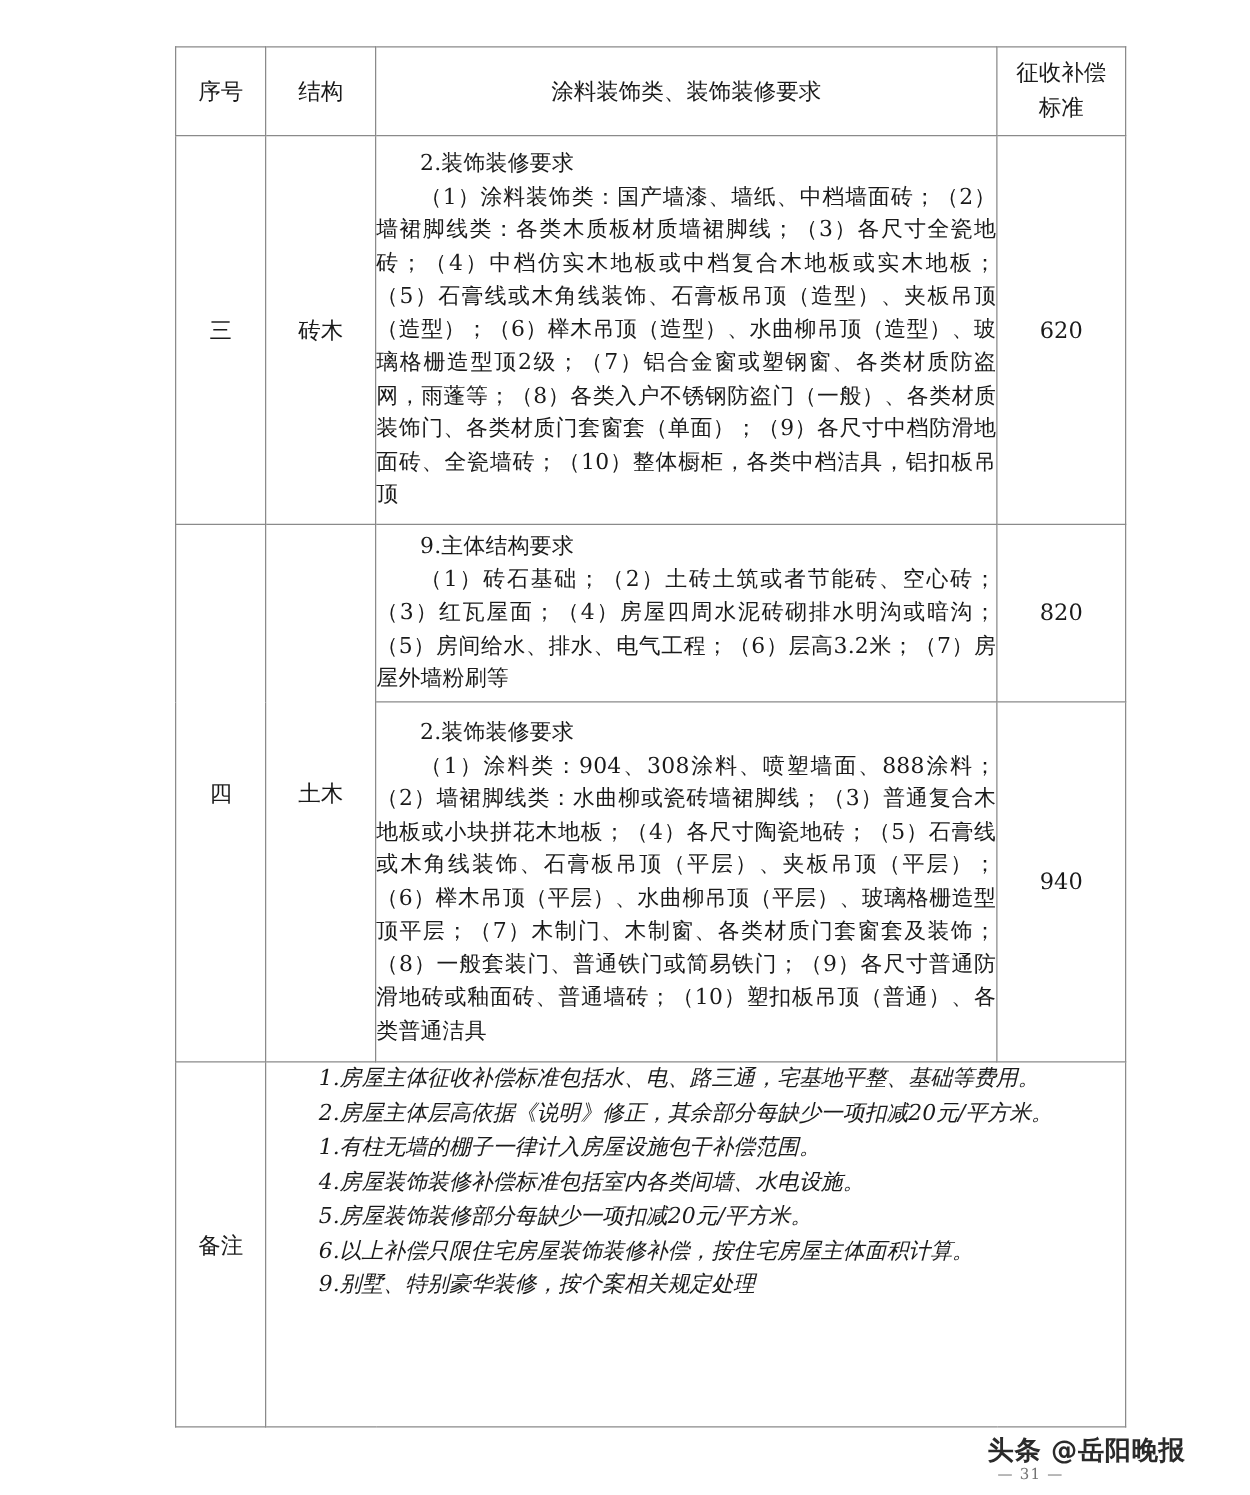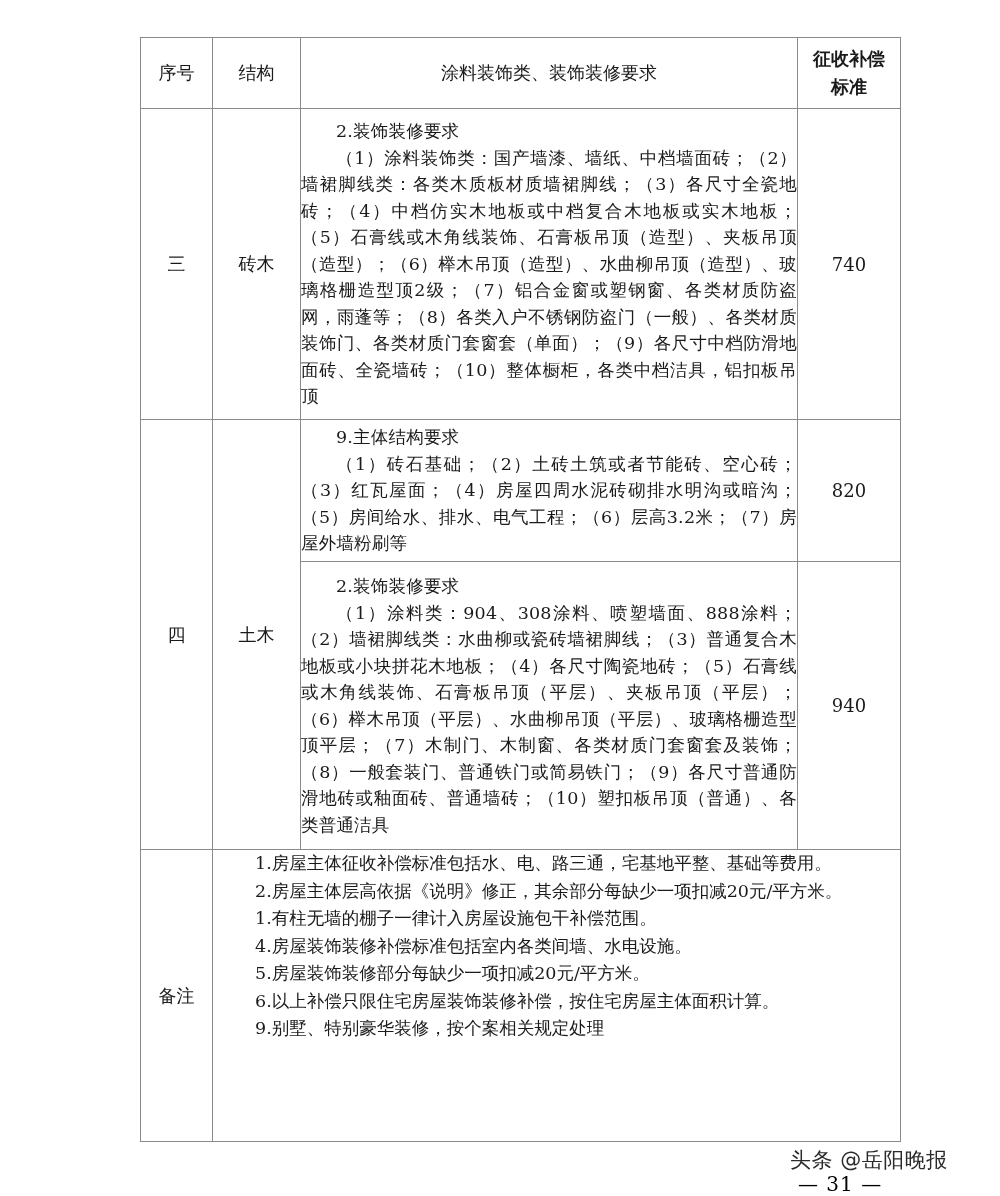--- a/index.html
+++ b/index.html
@@ -17,44 +17,45 @@
     border: 1.5px solid #8a8a8a;
     padding: 0;
     vertical-align: middle;
     font-weight: normal;
   }
   .col-seq { width: 72px; }
   .col-struct { width: 88px; }
   .col-req { width: 497px; }
   .col-std { width: 103px; }
   th { font-size: 18px; text-align: center; height: 70px; }
-  th .two { display: block; line-height: 28px; font-weight: bold; }
+  th .two { display: block; line-height: 28px; }
   td.center { text-align: center; font-size: 18px; }
   td.req {
     font-size: 17.5px; line-height: 26.5px; text-align: justify;
     padding: 6px 6px 8px 9px;
     letter-spacing: 0.2px;
     margin-top: 44px;
   }
   td.req .h { display: block; text-indent: 2em; }
   td.req .p { display: block; text-indent: 2em; }
   .notes {
     font-size: 17.5px; line-height: 27.5px;
     padding: 42px 6px 38px 10px;
     vertical-align: top !important;
+    font-style: italic;
   }
   .notes .n { display: block; text-indent: 2.4em; }
   .footer {
     position: absolute; left: 790px; top: 1146px;
     font-family: "DejaVu Sans", "Liberation Sans", sans-serif;
-    font-size: 21px; color: #2a2a2a; letter-spacing: 0.5px;
+    font-size: 21px; color: #2a2a2a; letter-spacing: 0.5px; font-weight: bold;
   }
   .pagenum {
     position: absolute; left: 798px; top: 1172px;
-    font-size: 20px; color: #000000; letter-spacing: 1px;
+    font-size: 12px; color: #737373; letter-spacing: 1px;
   }
 </style>
 </head>
 <body>
 
 <div class="page">
   <table class="std">
     <colgroup>
       <col class="col-seq">
         <col class="col-struct">
@@ -72,21 +73,21 @@
       </th>
     </tr>
 
     <tr style="height:311px;">
       <td class="center">三</td>
       <td class="center">砖木</td>
       <td class="req">
         <span class="h">2.装饰装修要求</span>
         <span class="p">（1）涂料装饰类：国产墙漆、墙纸、中档墙面砖；（2）墙裙脚线类：各类木质板材质墙裙脚线；（3）各尺寸全瓷地砖；（4）中档仿实木地板或中档复合木地板或实木地板；（5）石膏线或木角线装饰、石膏板吊顶（造型）、夹板吊顶（造型）；（6）榉木吊顶（造型）、水曲柳吊顶（造型）、玻璃格栅造型顶2级；（7）铝合金窗或塑钢窗、各类材质防盗网，雨蓬等；（8）各类入户不锈钢防盗门（一般）、各类材质装饰门、各类材质门套窗套（单面）；（9）各尺寸中档防滑地面砖、全瓷墙砖；（10）整体橱柜，各类中档洁具，铝扣板吊顶</span>
       </td>
-      <td class="center">740</td>
+      <td class="center">620</td>
     </tr>
 
     <tr style="height:142px;">
       <td class="center" rowspan="2">四</td>
       <td class="center" rowspan="2">土木</td>
       <td class="req">
         <span class="h">9.主体结构要求</span>
         <span class="p">（1）砖石基础；（2）土砖土筑或者节能砖、空心砖；（3）红瓦屋面；（4）房屋四周水泥砖砌排水明沟或暗沟；（5）房间给水、排水、电气工程；（6）层高3.2米；（7）房屋外墙粉刷等</span>
       </td>
       <td class="center">820</td>

